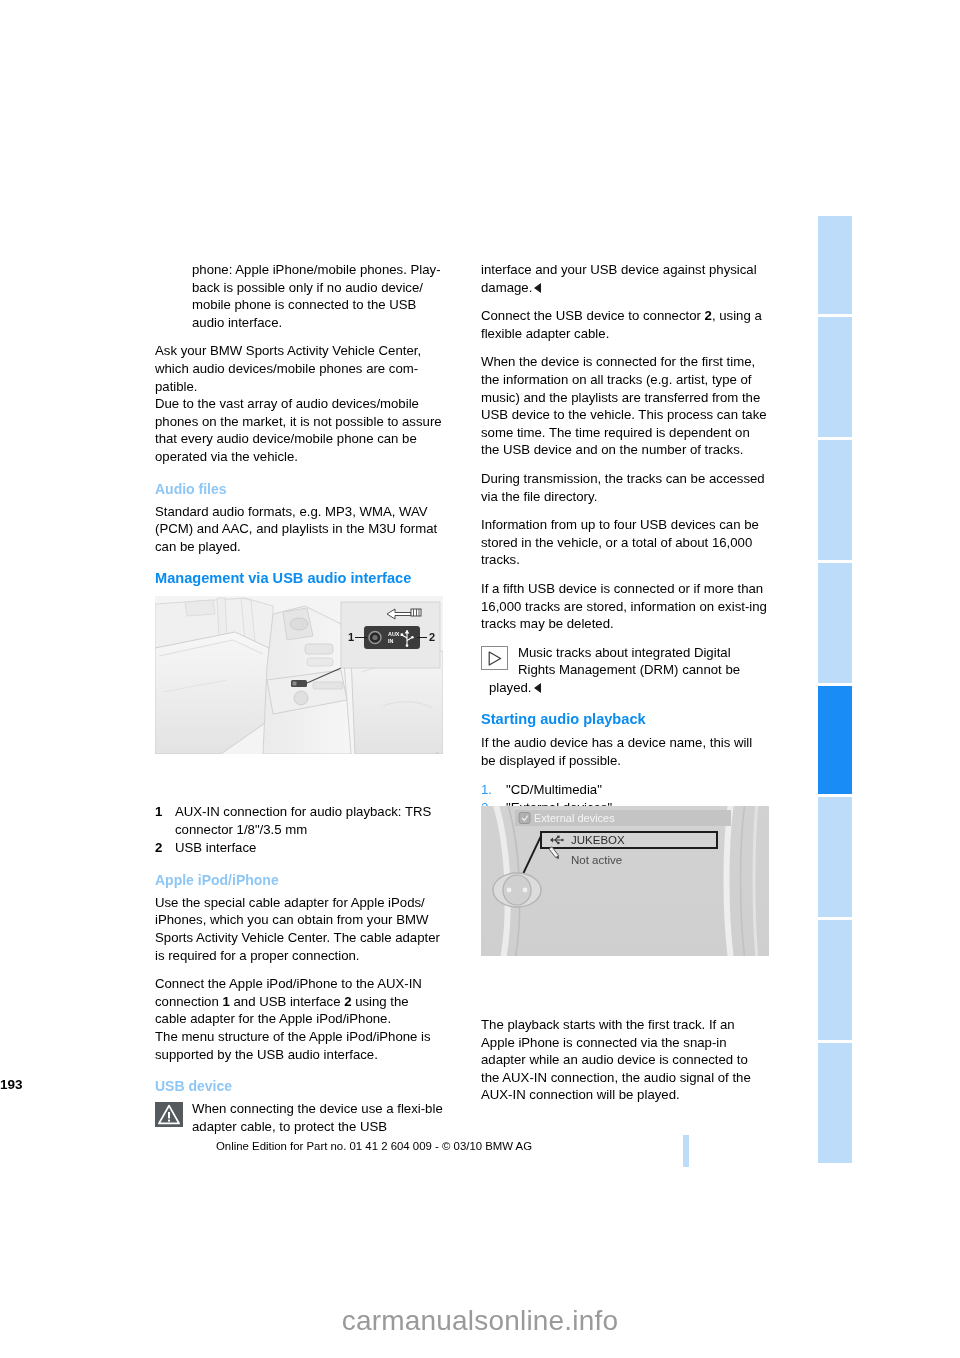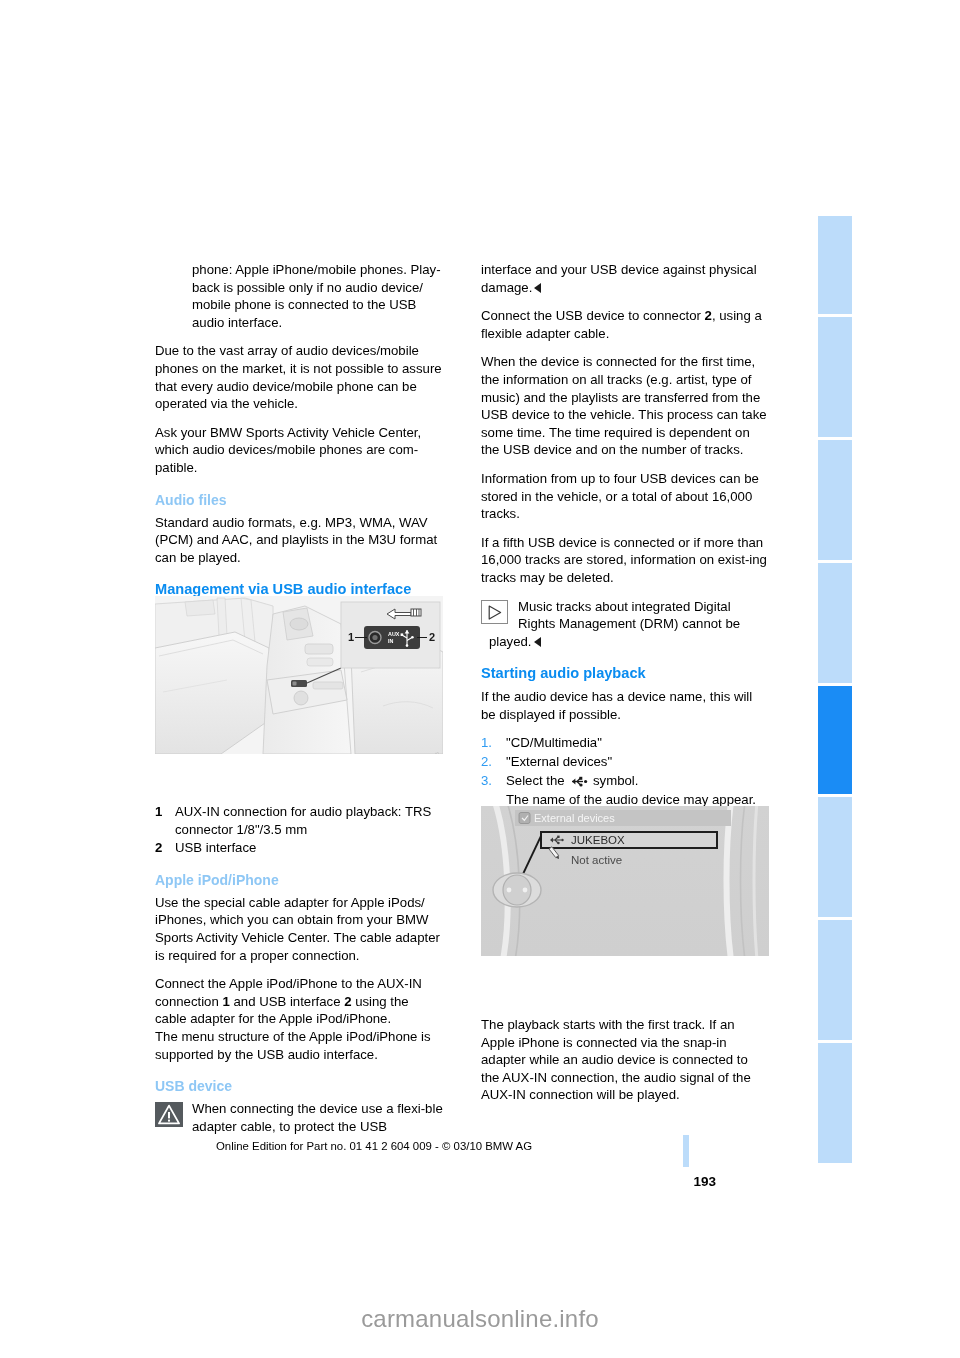--- a/index.html
+++ b/index.html
@@ -196,23 +196,23 @@
     transform-origin: left bottom;
     transform: rotate(-90deg) translateX(0);
     white-space: nowrap;
     line-height: 34px;
     margin-left: -6px;
   }
 
   
   #page-num {
     position: absolute;
-    left: 0; top: 1174px;
+    left: 0; top: 1077px;
     width: 716px;
-    text-align: right;
+    text-align: left;
     font-size: 13.5px;
     font-weight: bold;
     color: #000;
   }
   #page-marker {
     position: absolute;
     left: 683px;
     top: 1135px;
     width: 6px;
     height: 32px;
@@ -225,37 +225,37 @@
     text-align: center;
     font-size: 11.4px;
     color: #000;
     margin-left: 29px;
   }
   #watermark {
     position: absolute;
     left: 0; top: 1305px;
     width: 960px;
     text-align: center;
-    font-size: 24px;
+    font-size: 28px;
     color: #9a9a9a;
     letter-spacing: .2px;
   }
 </style>
 </head>
 <body>
 
 <div id="page">
 
   <div id="col-left" class="column">
 
     <p class="para indent">phone: Apple iPhone/mobile phones. Play-back is possible only if no audio device/ mobile phone is connected to the USB audio interface.</p>
 
+    <p class="para tight">Ask your BMW Sports Activity Vehicle Center, which audio devices/mobile phones are com-patible.</p>
+
     <p class="para">Due to the vast array of audio devices/mobile phones on the market, it is not possible to assure that every audio device/mobile phone can be operated via the vehicle.</p>
-
-    <p class="para tight">Ask your BMW Sports Activity Vehicle Center, which audio devices/mobile phones are com-patible.</p>
 
     <h2 class="head-minor">Audio files</h2>
     <p class="para">Standard audio formats, e.g. MP3, WMA, WAV (PCM) and AAC, and playlists in the M3U format can be played.</p>
 
     <h2 class="head-major">Management via USB audio interface</h2>
     <p class="para">Open the lid of the center armrest.</p>
   </div>
 
   <div id="fig-console">
     <svg class="sketch" width="288" height="158" viewBox="0 0 288 158">
@@ -373,20 +373,21 @@
   </div>
 
   <div id="col-right" class="column">
 
     <p class="para"><span>interface and your USB device against physical damage.</span><span class="endmark"></span></p>
 
     <p class="para"><span>Connect the USB device to connector </span><span class="bold">2</span><span>, using a flexible adapter cable.</span></p>
 
     <p class="para">When the device is connected for the first time, the information on all tracks (e.g. artist, type of music) and the playlists are transferred from the USB device to the vehicle. This process can take some time. The time required is dependent on the USB device and on the number of tracks.</p>
 
+    <p class="para">During transmission, the tracks can be accessed via the file directory.</p>
 
     <p class="para">Information from up to four USB devices can be stored in the vehicle, or a total of about 16,000 tracks.</p>
 
     <p class="para">If a fifth USB device is connected or if more than 16,000 tracks are stored, information on exist-ing tracks may be deleted.</p>
 
     <div class="note-block">
       <div class="note-icon">
         <div class="icon-note">
           <svg width="14" height="15" viewBox="0 0 14 15">
             <path d="M1.2 1 L12.6 7.5 L1.2 14 Z" fill="none" stroke="#3a3a3a" stroke-width="1.2" stroke-linejoin="round"></path>

